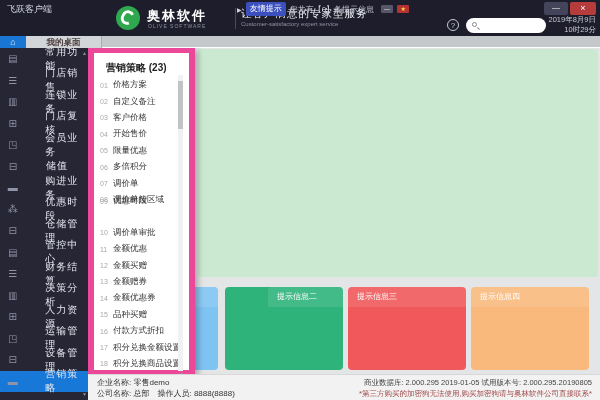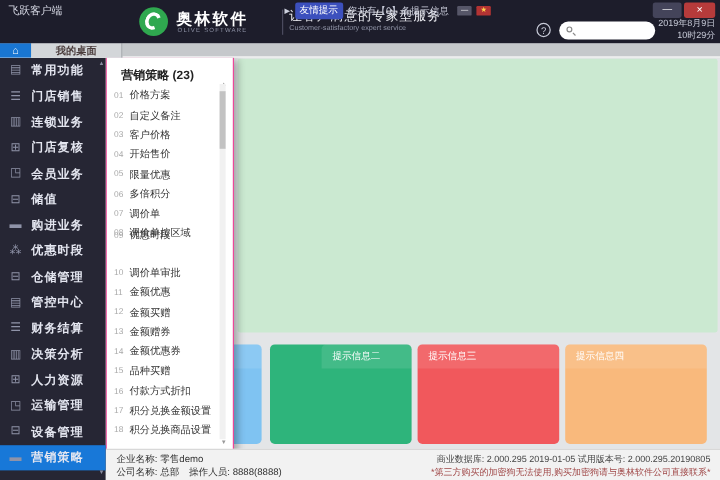--- a/index.html
+++ b/index.html
@@ -33,26 +33,26 @@
 
   
   #tabbar { left:0; top:36px; width:600px; height:12px; background:#c5c8cb; border-bottom:1px solid #fdfdfd; z-index:29; }
   #home-btn { left:0; top:0; width:26px; height:12px; background:#1976d2; color:#fff; font-size:9px; text-align:center; line-height:12px; cursor:pointer; }
   #tab-desktop { left:26px; top:0; width:76px; height:12px; background:#d3d6d9; border-right:1px solid #a9acb0; color:#4a3c3c; font-size:8.5px; font-weight:bold; text-align:center; line-height:12px; cursor:pointer;font-family:Liberation Serif, serif; }
 
   
   #sidebar { left:0; top:48px; width:88px; height:352px; background:#262634; z-index:28; }
   .side-item { position:relative; height:21.5px; display:flex; align-items:center; cursor:pointer; }
   .side-item .mi { width:26px; text-align:center; color:#8f93a8; font-size:10px; }
-  .side-item .ml { color:#e4e6f0; font-size:10px; font-weight:bold; letter-spacing:1px; }
+  .side-item .ml { color:#e4e6f0; font-size:10px; font-weight:normal; letter-spacing:1px;margin-left:20px; }
   .side-item.sel { background:#1878d8; }
   .side-scroll { color:#8a8da0; font-size:5px; z-index:31; }
 
   
-  #submenu { left:88px; top:47px; width:107px; height:329px; background:#ffffff; border:1px solid #ec4899; box-shadow:3px 3px 6px rgba(0,0,0,0.28); z-index:25; }
+  #submenu { left:88px; top:47px; width:107px; height:329px; background:#ffffff; border:6px solid #ec4899; box-shadow:3px 3px 6px rgba(0,0,0,0.28); z-index:25; }
   #submenu-title { left:12px; top:8px; font-size:10px; font-weight:bold; color:#222; }
   .sub-item { position:absolute; left:6px; height:16.4px; display:flex; align-items:center; cursor:pointer; width:92px; }
   .sub-item .no { width:13px; font-size:7px; color:#a8a8a8; }
   .sub-item .lb { font-size:8.5px; color:#333; white-space:nowrap; }
   #sub-scroll-track { right:6px; top:22px; width:5px; height:296px; background:#f1f1f1; }
   #sub-scroll-thumb { right:6px; top:28px; width:5px; height:48px; background:#c2c2c2; cursor:grab; }
   .sub-arrow { right:5px; color:#9a9a9a; font-size:5px; }
 
   
   #main-bg { left:195px; top:48px; width:405px; height:326px; background:#e3e5e7; z-index:1; }

